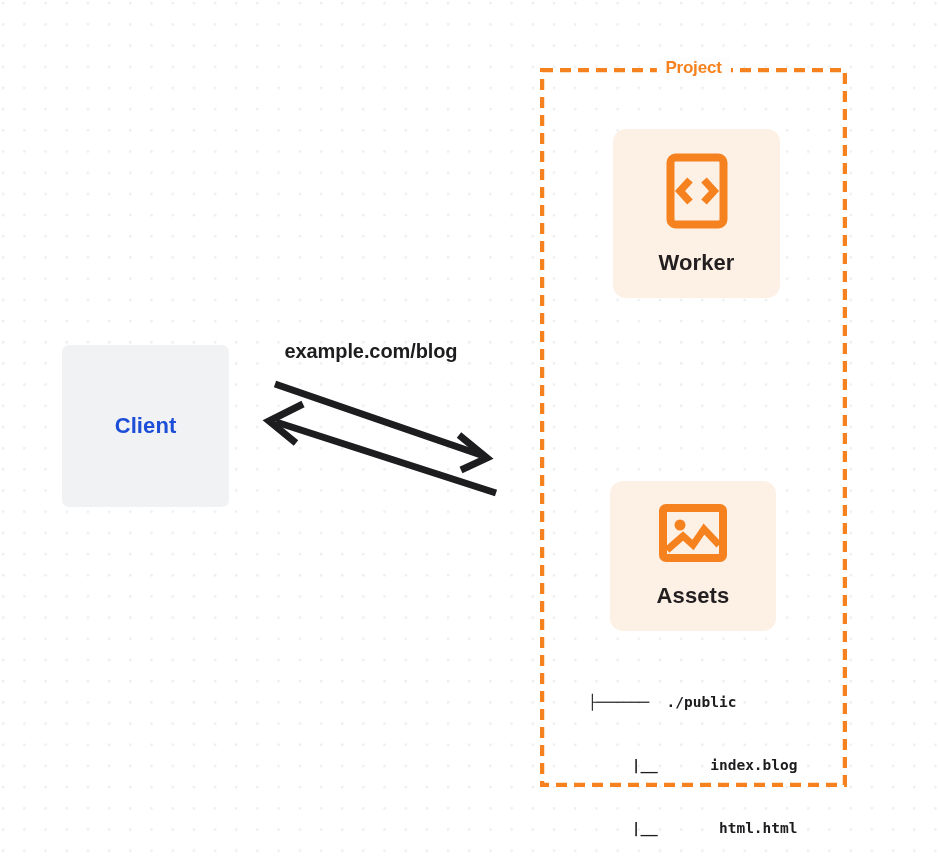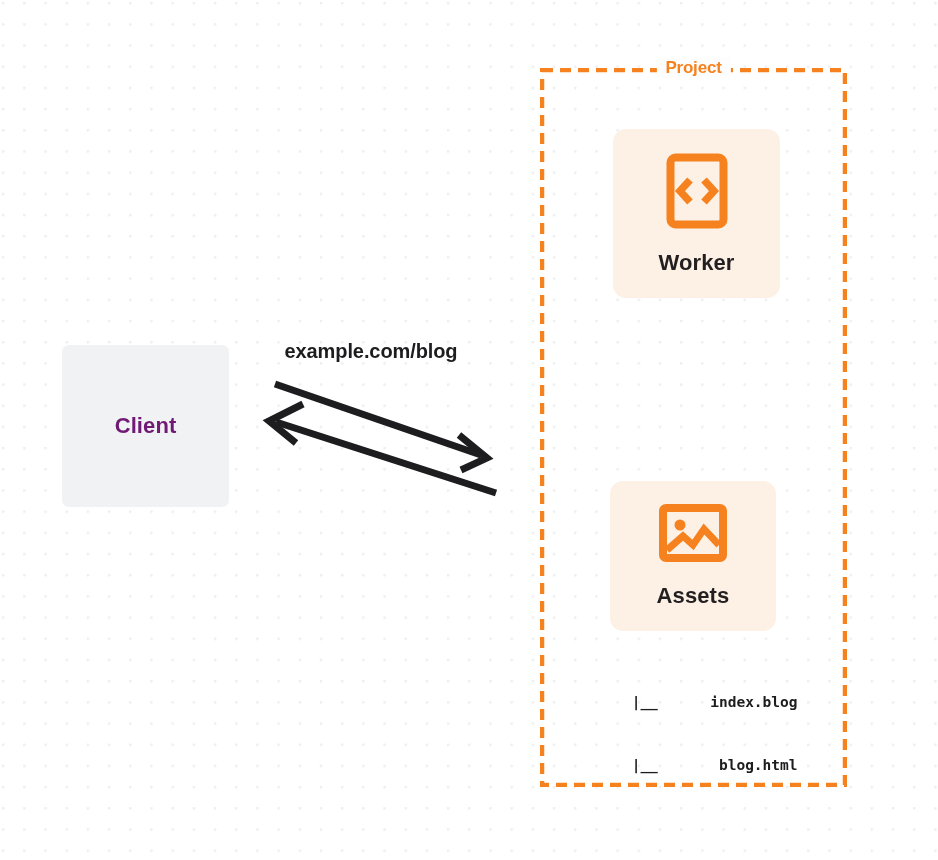--- a/index.html
+++ b/index.html
@@ -34,21 +34,21 @@
     height: 162px;
     background-color: #f1f2f4;
     border-radius: 7px;
     display: flex;
     align-items: center;
     justify-content: center;
   }
   .client-label {
     font-size: 22px;
     font-weight: bold;
-    color: #701a75;
+    color: #1d4ed8;
     letter-spacing: 0.1px;
   }
 
   
   .edge-label {
     position: absolute;
     left: 281px;
     top: 340px;
     width: 180px;
     text-align: center;
@@ -194,18 +194,19 @@
       <svg width="70" height="60" viewBox="0 0 70 60" xmlns="http://www.w3.org/2000/svg">
         <rect x="5" y="5" width="60" height="50" rx="3" ry="3" fill="none" stroke="#f6821f" stroke-width="8"></rect>
         <circle cx="22" cy="22" r="5.5" fill="#f6821f"></circle>
         <path d="M9 47 L25 33 L35 42 L46 26 L61 42" fill="none" stroke="#f6821f" stroke-width="7" stroke-linecap="butt" stroke-linejoin="miter"></path>
       </svg>
     </span>
     <span class="node-label">Assets</span>
   </div>
 
   <div class="file-tree">
+    <span class="tree-line">├──────  ./public</span>
     <span class="tree-line">     |__      index.blog</span>
-    <span class="tree-line">     |__       blog.html</span>
+    <span class="tree-line">     |__       html.html</span>
     
   </div>
 
 </div>
 
 </body></html>

